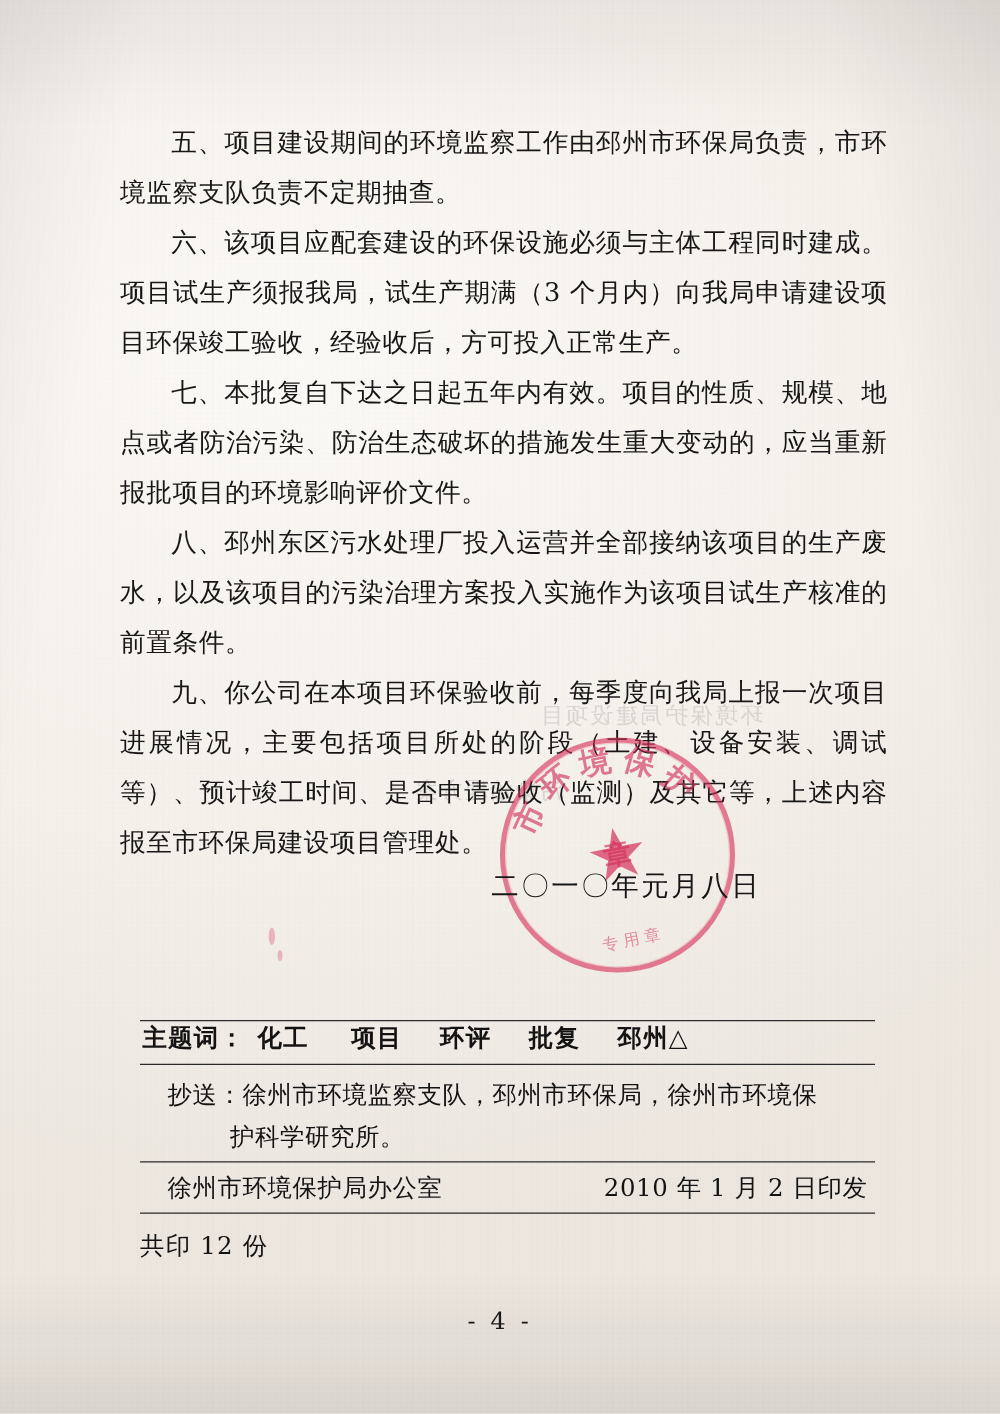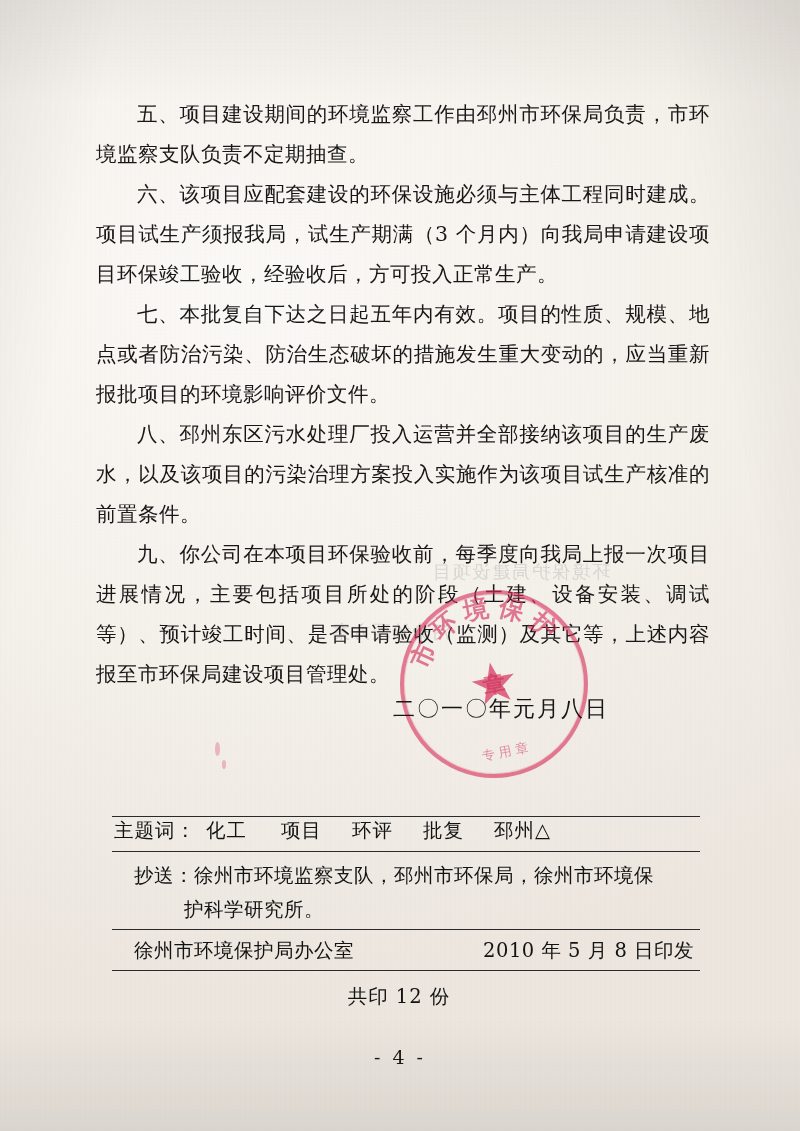--- a/index.html
+++ b/index.html
@@ -142,41 +142,41 @@
   }
   .rule {
     height: 0;
     border-top: 1.6px solid #2a2a2a;
     margin: 0;
   }
   .kw-row {
     display: flex;
     align-items: baseline;
     padding: 0 0 7px 2px;
-    font-weight: normal;
+    font-weight: bold;
     letter-spacing: 1px;
   }
   .kw-row .kw-label { margin-right: 10px; }
   .kw-row .kw-item { }
   .kw-spacer { display: inline-block; }
   .cc-row {
     padding: 7px 0 2px 22px;
     line-height: 34px;
     letter-spacing: 0.5px;
   }
   .cc-indent { display: block; padding-left: 50px; }
   .issuer-row {
     display: flex;
     justify-content: space-between;
     align-items: center;
     padding: 7px 6px 6px 22px;
     letter-spacing: 0.5px;
   }
   .copies-row {
-    text-align: center;
+    text-align: left;
     padding: 12px 14px 0 0;
     letter-spacing: 1px;
   }
 
   #page-number {
     position: absolute;
     left: 0;
     right: 0;
     top: 1046px;
     text-align: center;
@@ -247,20 +247,20 @@
       <span class="kw-item">邳州△</span>
     </div>
     <div class="rule"></div>
     <div class="cc-row">
       <span>抄送：</span><span>徐州市环境监察支队，邳州市环保局，徐州市环境保</span>
       <span class="cc-indent">护科学研究所。</span>
     </div>
     <div class="rule"></div>
     <div class="issuer-row">
       <span>徐州市环境保护局办公室</span>
-      <span>2010 年 5 月 8 日印发</span>
+      <span>2010 年 1 月 2 日印发</span>
     </div>
     <div class="rule"></div>
     <div class="copies-row">共印 12 份</div>
   </div>
 
   <div id="page-number">- 4 -</div>
 </div>
 
 </body></html>

